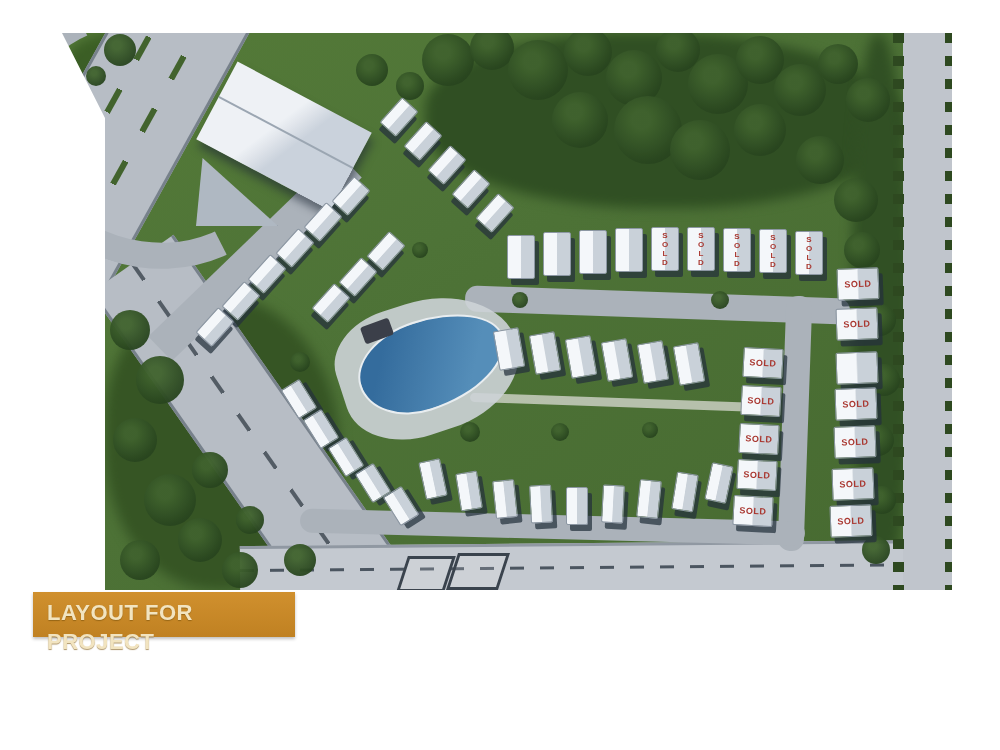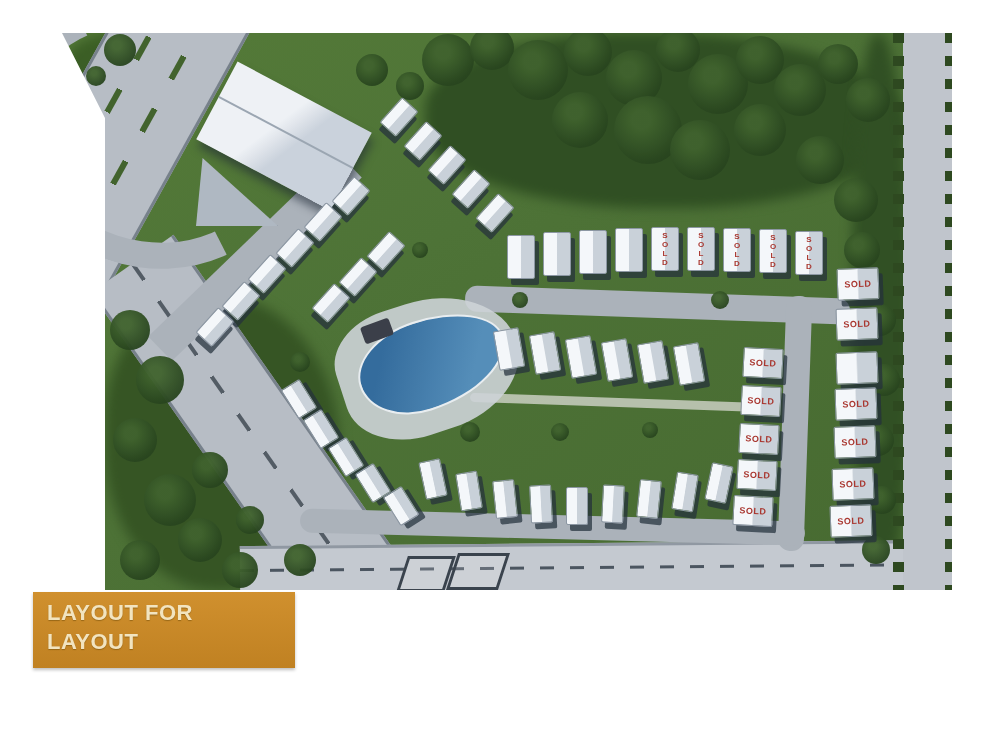--- a/index.html
+++ b/index.html
@@ -66,21 +66,21 @@
          box-shadow:4px 6px 0 rgba(35,48,63,.72);}
   .sold{position:absolute;inset:0;display:flex;align-items:center;justify-content:center;
         color:#b5342c;font-weight:bold;}
   .sold.h{font-size:9px;letter-spacing:.5px;}
   .sold.v{writing-mode:vertical-rl;text-orientation:upright;font-size:8px;letter-spacing:0;}
   .tree{position:absolute;border-radius:50%;
         background:radial-gradient(circle at 40% 35%,#3d6428 15%,#26471b 70%,#1f3d16 100%);opacity:.95;}
   .pad{position:absolute;border:3px solid #39434f;background:rgba(255,255,255,.15);
        transform:skewX(-18deg);}
   
-  .banner{position:absolute;left:33px;top:592px;width:262px;height:76px;
+  .banner{position:absolute;left:33px;top:592px;width:262px;height:45px;
           background:linear-gradient(180deg,#d0902e,#c08122);
           box-shadow:0 2px 3px rgba(0,0,0,.25);
           color:#f2e4c0;font-weight:bold;font-size:22px;line-height:1.32;
           letter-spacing:.5px;padding:6px 0 0 14px;box-sizing:border-box;
           text-shadow:0 1px 1px rgba(120,80,10,.6);}
 </style>
 </head>
 <body>
 
 <div class="canvas">
@@ -248,15 +248,15 @@
         </div>
       </div>
     <div id="pads">
         <div class="pad" style="left: 402px; top: 556px; width: 42px; height: 30px;"></div>
         <div class="pad" style="left: 452px; top: 553px; width: 46px; height: 31px;"></div>
       </div>
   </div>
 
   <div class="banner">
     <div>LAYOUT FOR</div>
-    <div>LAYOUT</div>
+    <div>PROJECT</div>
   </div>
 </div>
 
 </body></html>

